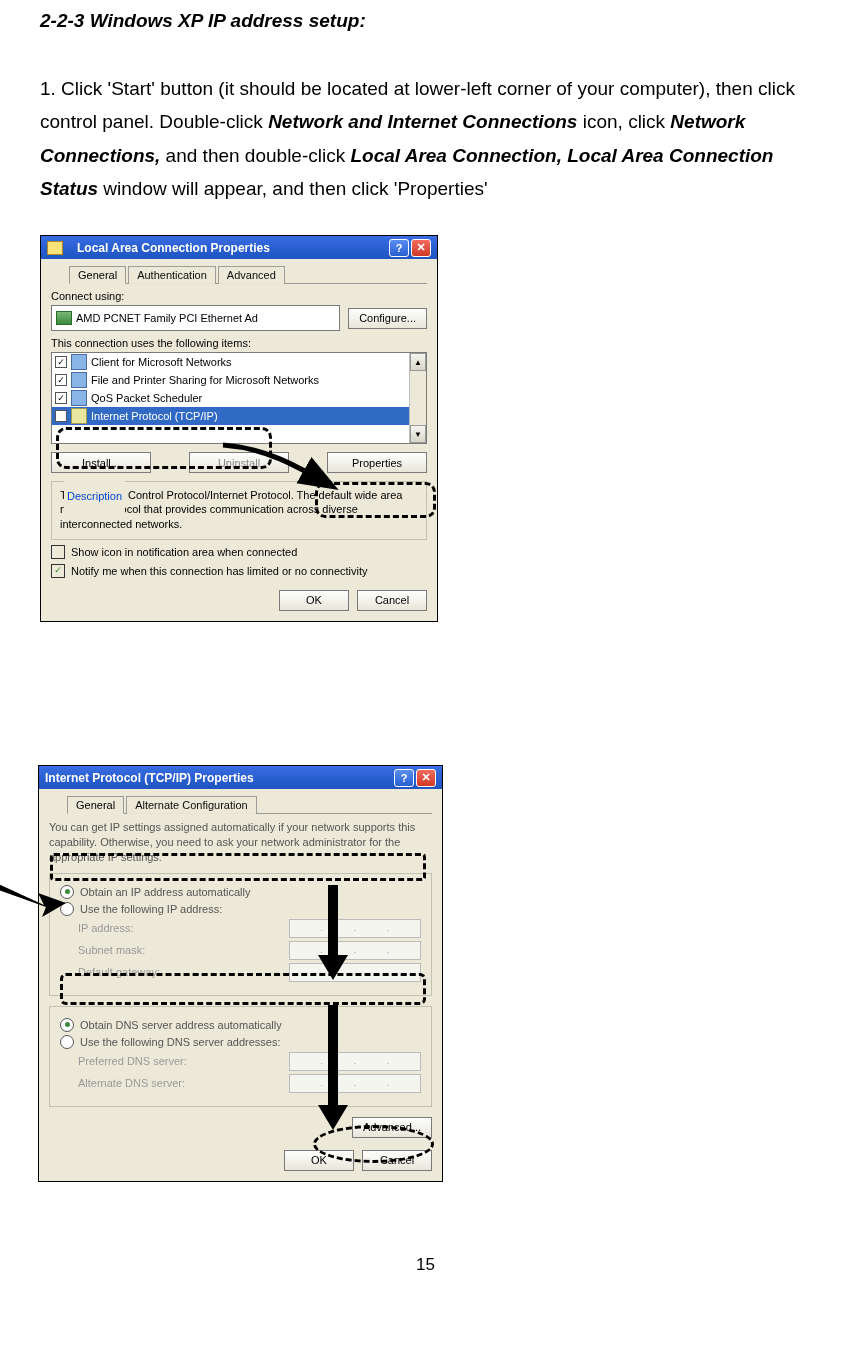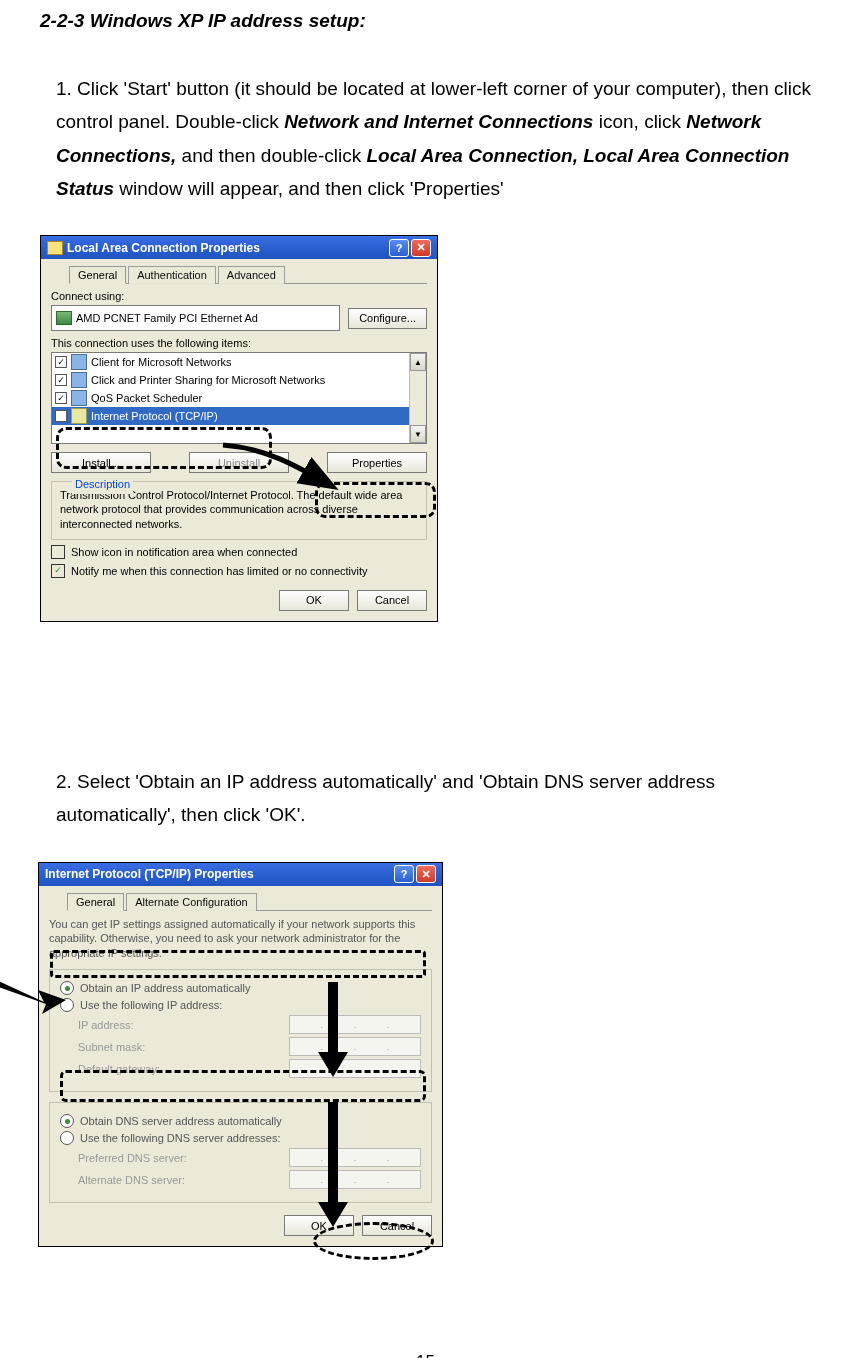--- a/index.html
+++ b/index.html
@@ -14,21 +14,20 @@
   }
   .section-title {
     font-weight: bold;
     font-style: italic;
     font-size: 19px;
     margin-bottom: 40px;
   }
   .body-text {
     font-size: 19px;
     line-height: 1.75;
-    margin-left: 16px;
   }
   .bold-italic { font-weight: bold; font-style: italic; }
   .screenshot-container {
     margin: 30px 0 40px 0;
     position: relative;
   }
 
   
   .xp-dialog {
     width: 398px;
@@ -143,22 +142,22 @@
 
   .three-btn-row { display:flex; justify-content:space-between; margin:8px 0; }
 
   .fieldset {
     border:1px solid #c4c0ae;
     padding:6px 8px 8px 8px;
     margin-top:4px;
     position:relative;
   }
   .legend {
-    position:absolute; top:-8px; left:20px;
-    background:#ece9d8; padding:4px 3px;
+    position:absolute; top:-8px; left:12px;
+    background:#ece9d8; padding:16px 3px;
     color:#0046d5; font-size:11px;
   }
   .desc-text { font-size:11px; line-height:1.3; }
 
   .check-row { display:flex; align-items:center; gap:6px; margin-top:5px; font-size:11px;}
   .chk-green { width:12px; height:12px; border:1px solid #333; font-size:9px; line-height:10px; text-align:center; color:#2a8a2a;}
 
   .bottom-btns { display:flex; justify-content:flex-end; gap:8px; margin-top:12px; }
 
   
@@ -217,21 +216,21 @@
 
   <div class="section-title">2-2-3 Windows XP IP address setup:</div>
 
   <div class="body-text">
     <span>1. Click 'Start' button (it should be located at lower-left corner of your computer), then click control panel. Double-click </span><span class="bold-italic">Network and Internet Connections</span><span> icon, click </span><span class="bold-italic">Network Connections,</span><span> and then double-click </span><span class="bold-italic">Local Area Connection, Local Area Connection Status</span><span> window will appear, and then click 'Properties'</span>
   </div>
 
   <div class="screenshot-container" style="width:398px; height:490px;">
     <div class="xp-dialog">
       <div class="xp-titlebar">
-        <span style="display:inline-flex;align-items:center;gap:4px;">
+        <span style="display:inline-flex;align-items:center;gap:14px;">
           <span style="width:14px;height:12px;background:#fce27a;border:1px solid #b08a1a;"></span>
           <span class="title">Local Area Connection Properties</span>
         </span>
         <span class="titlebar-buttons">
           <span class="tb-btn tb-help">?</span>
           <span class="tb-btn tb-close">✕</span>
         </span>
       </div>
       <div class="xp-body">
         <div class="tabs">
@@ -252,21 +251,21 @@
         <span class="lbl">This connection uses the following items:</span>
         <div class="items-list">
           <div class="list-item">
             <span class="chk">✓</span>
             <span class="li-icon"></span>
             <span>Client for Microsoft Networks</span>
           </div>
           <div class="list-item">
             <span class="chk">✓</span>
             <span class="li-icon"></span>
-            <span>Click and Printer Sharing for Microsoft Networks</span>
+            <span>File and Printer Sharing for Microsoft Networks</span>
           </div>
           <div class="list-item">
             <span class="chk">✓</span>
             <span class="li-icon"></span>
             <span>QoS Packet Scheduler</span>
           </div>
           <div class="list-item selected">
             <span class="chk">✓</span>
             <span class="li-icon" style="background:#e8e8a0;border-color:#a0a04a;"></span>
             <span>Internet Protocol (TCP/IP)</span>
@@ -312,21 +311,20 @@
     <svg class="arrow-svg" style="left:175px; top:195px; width:140px; height:70px;">
       <defs>
         <marker id="ah1" markerWidth="10" markerHeight="10" refX="6" refY="3" orient="auto">
           <path d="M0,0 L0,6 L8,3 z" fill="#000"></path>
         </marker>
       </defs>
       <path d="M8,15 C50,18 80,35 115,55" stroke="#000" stroke-width="5" fill="none" marker-end="url(#ah1)"></path>
     </svg>
   </div>
 
-  <div class="body-text">2. Select 'Obtain an IP address automatically' and 'Obtain DNS server address automatically', then click 'OK'.</div>
 
   <div class="screenshot-container" style="width:440px; height:450px; margin-left:-2px;">
     <div class="xp-dialog2">
       <div class="xp-titlebar">
         <span class="title">Internet Protocol (TCP/IP) Properties</span>
         <span class="titlebar-buttons">
           <span class="tb-btn tb-help">?</span>
           <span class="tb-btn tb-close">✕</span>
         </span>
       </div>
@@ -393,20 +391,23 @@
           <div class="ip-row">
             <span class="ip-lbl">Alternate DNS server:</span>
             <span class="ip-input dots">
                 <span>.</span>
                 <span>.</span>
                 <span>.</span>
               </span>
           </div>
         </div>
 
+        <div style="display:flex; justify-content:flex-end;">
+          <button class="xp-btn">Advanced...</button>
+        </div>
 
         <div class="bottom-btns">
           <button class="xp-btn">OK</button>
           <button class="xp-btn">Cancel</button>
         </div>
       </div>
     </div>
 
     <div class="dash-rect" style="left:12px; top:88px; width:370px; height:22px; border-radius:4px;"></div>
 

